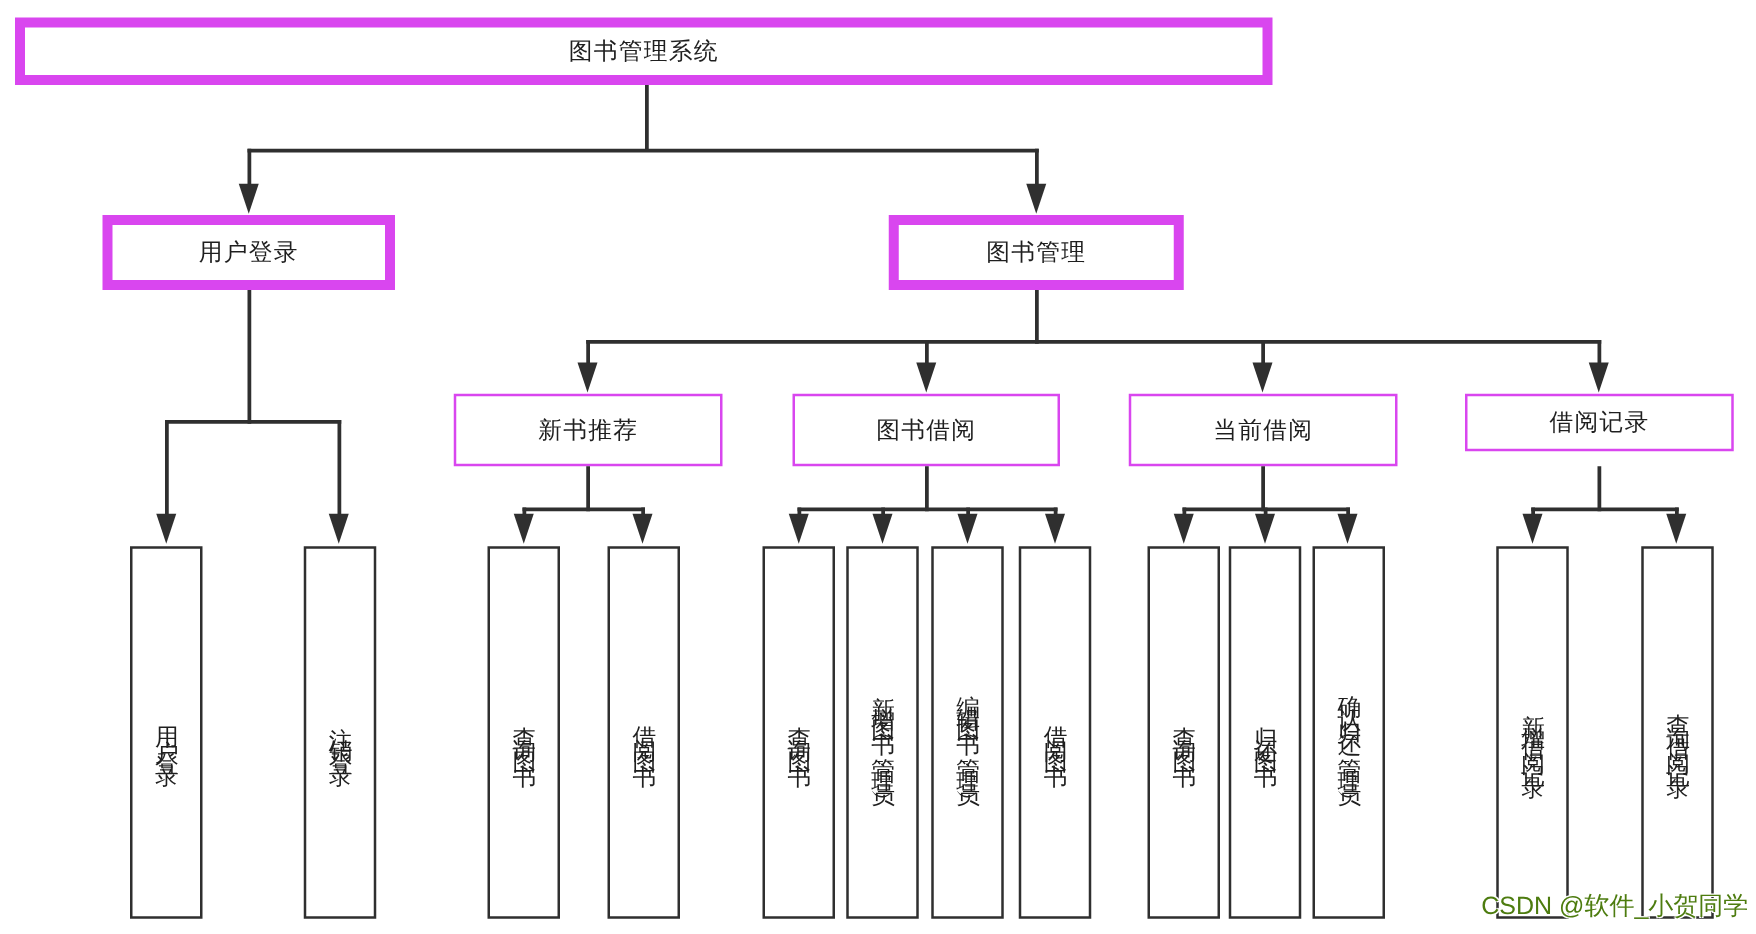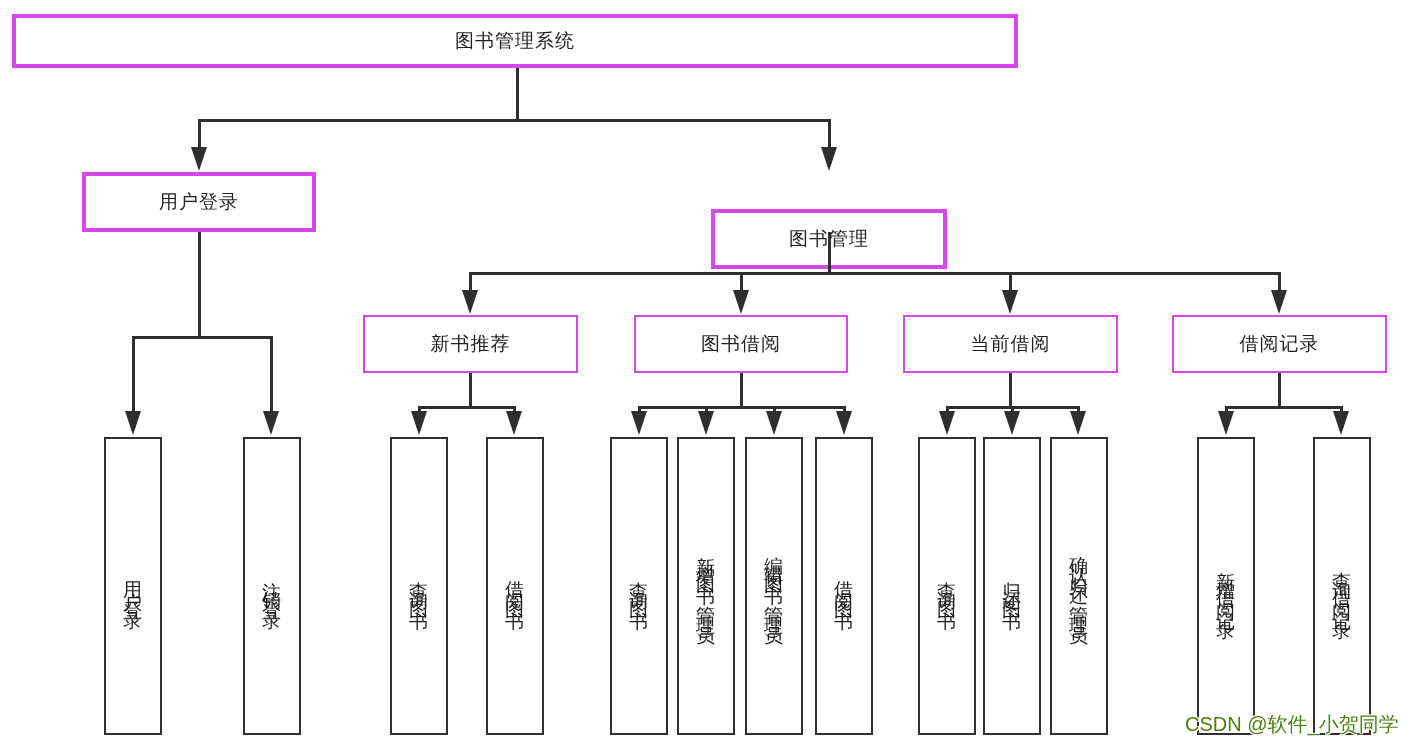--- a/index.html
+++ b/index.html
@@ -2,21 +2,21 @@
 <html><head>
 <meta charset="utf-8">
 <style>
   html,body{margin:0;padding:0;background:#ffffff;}
   .canvas{
     position:relative;width:1405px;height:747px;background:#ffffff;overflow:hidden;
     font-family:"Liberation Sans","DejaVu Sans",sans-serif;color:#1f1f1f;
   }
   .hbox{
     position:absolute;box-sizing:border-box;background:#ffffff;
-    border:4px solid #d946ef;display:flex;align-items:center;justify-content:center;
+    border:8px solid #d946ef;display:flex;align-items:center;justify-content:center;
   }
   .hbox span{font-size:19px;letter-spacing:1px;white-space:nowrap;}
   .leaf{
     position:absolute;box-sizing:border-box;background:#ffffff;top:437px;width:58px;height:298px;
     border:2px solid #2f2f2f;display:flex;align-items:center;justify-content:center;
   }
   .leaf span{
     writing-mode:vertical-rl;text-orientation:mixed;white-space:nowrap;
     font-size:19px;line-height:1;letter-spacing:10px;
   }
@@ -45,21 +45,21 @@
   <div class="vline" style="left:516px;top:68px;height:53px;"></div>
   <div class="hline" style="left:198px;top:119px;width:633px;"></div>
   <div class="vline" style="left:198px;top:119px;height:30px;"></div>
   <div class="vline" style="left:828px;top:119px;height:30px;"></div>
   <div class="arrow" style="left:191px;top:147px;"></div>
   <div class="arrow" style="left:821px;top:147px;"></div>
 
   <div class="hbox" style="left:82px;top:172px;width:234px;height:60px;">
     <span>用户登录</span>
   </div>
-  <div class="hbox" style="left:711px;top:172px;width:236px;height:60px;margin-top:37px;">
+  <div class="hbox" style="left:711px;top:172px;width:236px;height:60px;">
     <span>图书管理</span>
   </div>
 
   <div class="vline" style="left:198px;top:232px;height:107px;"></div>
   <div class="hline" style="left:132px;top:336px;width:141px;"></div>
   <div class="vline" style="left:132px;top:336px;height:76px;"></div>
   <div class="vline" style="left:270px;top:336px;height:76px;"></div>
   <div class="arrow" style="left:125px;top:411px;"></div>
   <div class="arrow" style="left:263px;top:411px;"></div>
 
@@ -76,21 +76,21 @@
 
   <div class="hbox" style="left:634px;top:315px;width:214px;height:58px;border-width:2px;">
     <span>图书借阅</span>
   </div>
   <div class="hbox" style="left:363px;top:315px;width:215px;height:58px;border-width:2px;">
     <span>新书推荐</span>
   </div>
   <div class="hbox" style="left:903px;top:315px;width:215px;height:58px;border-width:2px;align-items:center;">
     <span>当前借阅</span>
   </div>
-  <div class="hbox" style="left:1172px;top:315px;width:215px;height:58px;border-width:2px;">
+  <div class="hbox" style="left:1172px;top:315px;width:215px;height:46px;border-width:2px;">
     <span>借阅记录</span>
   </div>
 
   <div class="vline" style="left:469px;top:373px;height:36px;"></div>
   <div class="hline" style="left:418px;top:406px;width:98px;"></div>
   <div class="vline" style="left:418px;top:406px;height:8px;"></div>
   <div class="vline" style="left:513px;top:406px;height:8px;"></div>
   <div class="arrow" style="left:411px;top:411px;"></div>
   <div class="arrow" style="left:506px;top:411px;"></div>
 

